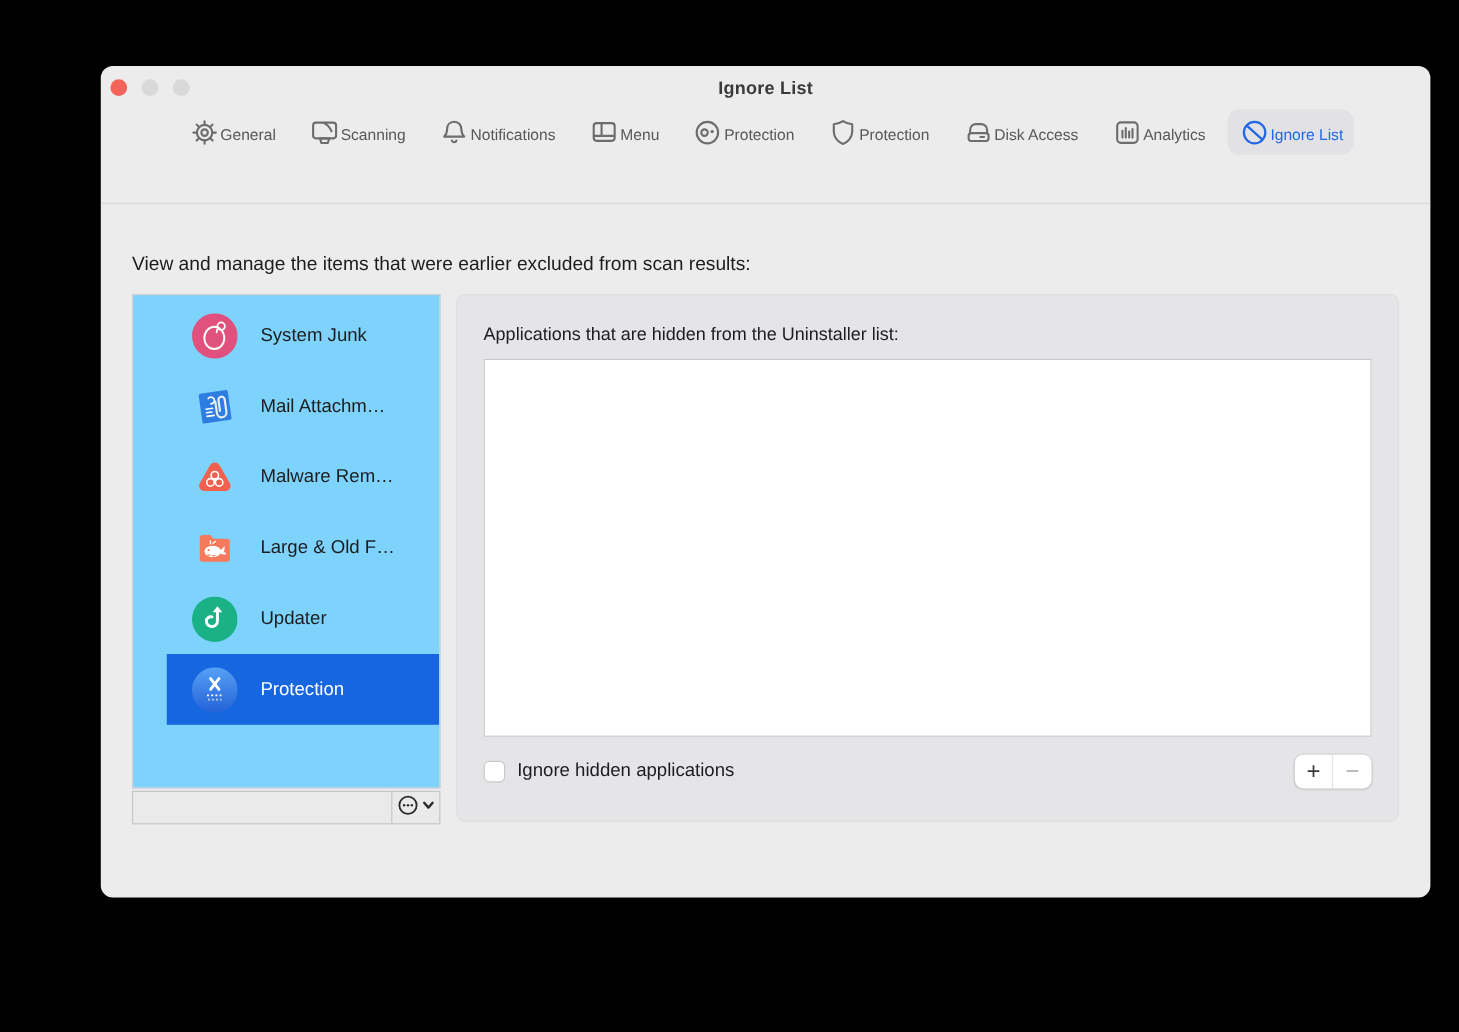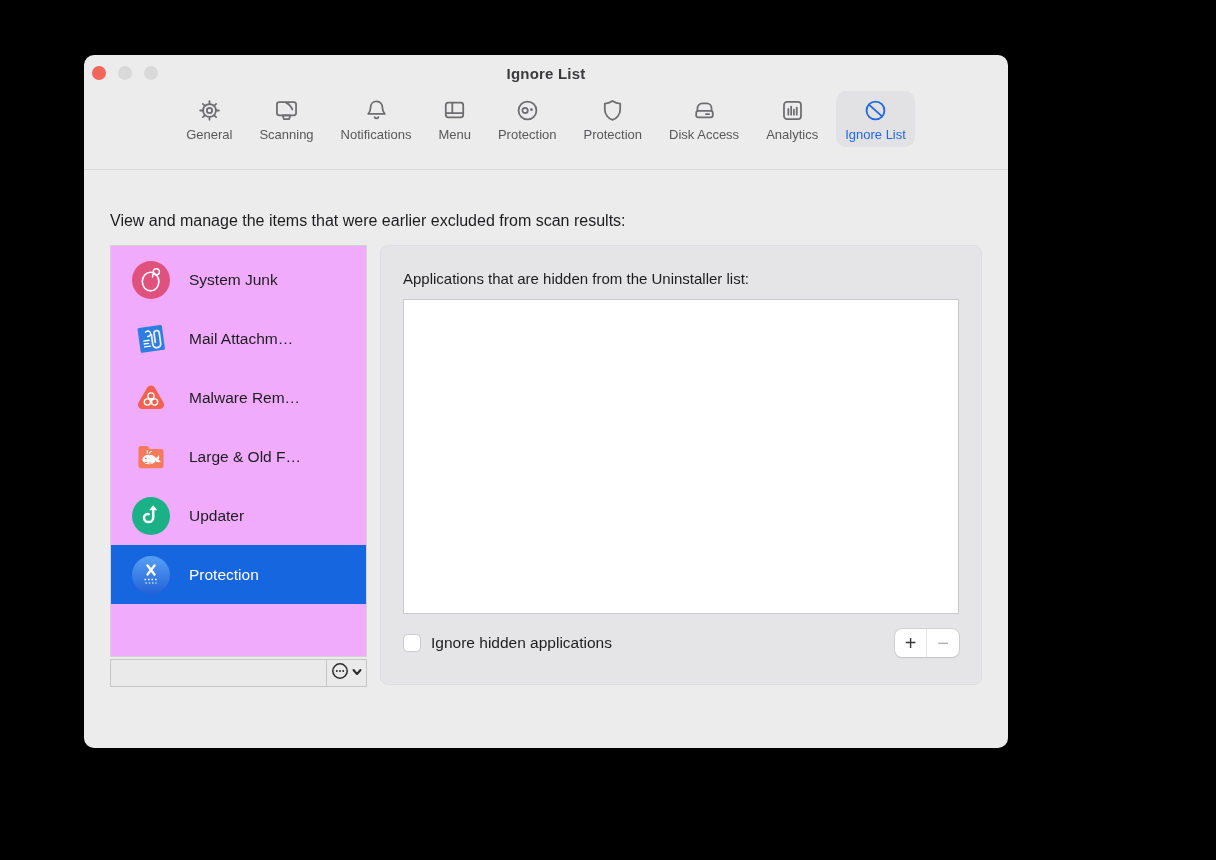--- a/index.html
+++ b/index.html
@@ -1,41 +1,41 @@
 <!DOCTYPE html>
 <html><head>
 <meta charset="utf-8">
 <style>
   * { margin:0; padding:0; box-sizing:border-box; }
   html,body { width:1216px; height:860px; background:#000; font-family:"Liberation Sans","DejaVu Sans",sans-serif; -webkit-font-smoothing:antialiased; }
   .window {
-    position:absolute; left:84px; top:55px; width:924px; height:693px;
+    position:absolute; left:84px; top:55px; width:1108px; height:693px;
     background:#ececed; border-radius:10px; overflow:hidden;
     box-shadow:0 22px 60px rgba(0,0,0,.6);
   }
   
   .titlebar { position:relative; height:115px; border-bottom:1px solid #d8d8da; }
   .traffic { position:absolute; left:8px; top:11px; display:flex; gap:12px; }
   .tl-dot { width:14px; height:14px; border-radius:50%; }
   .win-title { position:absolute; top:10px; left:0; right:0; text-align:center;
     font-size:15px; font-weight:700; color:#3a3a3c; letter-spacing:.2px; }
   .toolbar { position:absolute; top:36px; left:0; right:0; display:flex; justify-content:center; gap:9px; }
-  .tb-item { display:flex; flex-direction:column; align-items:center; padding:6px 9px 5px;
+  .tb-item { display:flex; flex-direction:row; align-items:center; padding:6px 9px 5px;
     border-radius:10px; color:#6d6d70; cursor:default; }
   .tb-item .tb-label { font-size:13px; color:#58585a; margin-top:3px; white-space:nowrap; }
   .tb-item svg { display:block; }
   .tb-item.selected { background:#e2e2e5; color:#2368e4; }
   .tb-item.selected .tb-label { color:#2368e4; }
   
   .main { padding:0 26px; }
   .instruction { margin-top:42px; font-size:16px; color:#1d1d1f; }
   .columns { display:flex; margin-top:15px; gap:13px; align-items:flex-start; }
   
   .sidebar { width:257px; flex:none; }
-  .side-list { background:#f0abfc; border:1px solid #d2d2d4; height:412px; padding-top:4px; overflow:hidden; }
+  .side-list { background:#7dd3fc; border:1px solid #d2d2d4; height:412px; padding-top:4px; overflow:hidden;padding-left:28px; }
   .side-row { height:59px; display:flex; align-items:center; padding-left:21px; gap:19px; }
   .side-row .row-label { font-size:15.5px; color:#1d1d1f; }
   .side-row.selected { background:#1666e0; }
   .side-row.selected .row-label { color:#fff; font-weight:400; }
   .badge { width:38px; height:38px; flex:none; position:relative; }
   .filter-row { display:flex; margin-top:2px; height:28px; }
   .filter-input { flex:1; border:1px solid #c6c6c8; background:#eaeaeb; height:28px;
     font-size:13px; padding:0 6px; color:#1d1d1f; outline:none; border-right:none; }
   .filter-btn { width:41px; height:28px; border:1px solid #c6c6c8; background:#eaeaeb;
     display:flex; align-items:center; justify-content:center; gap:2px; }

